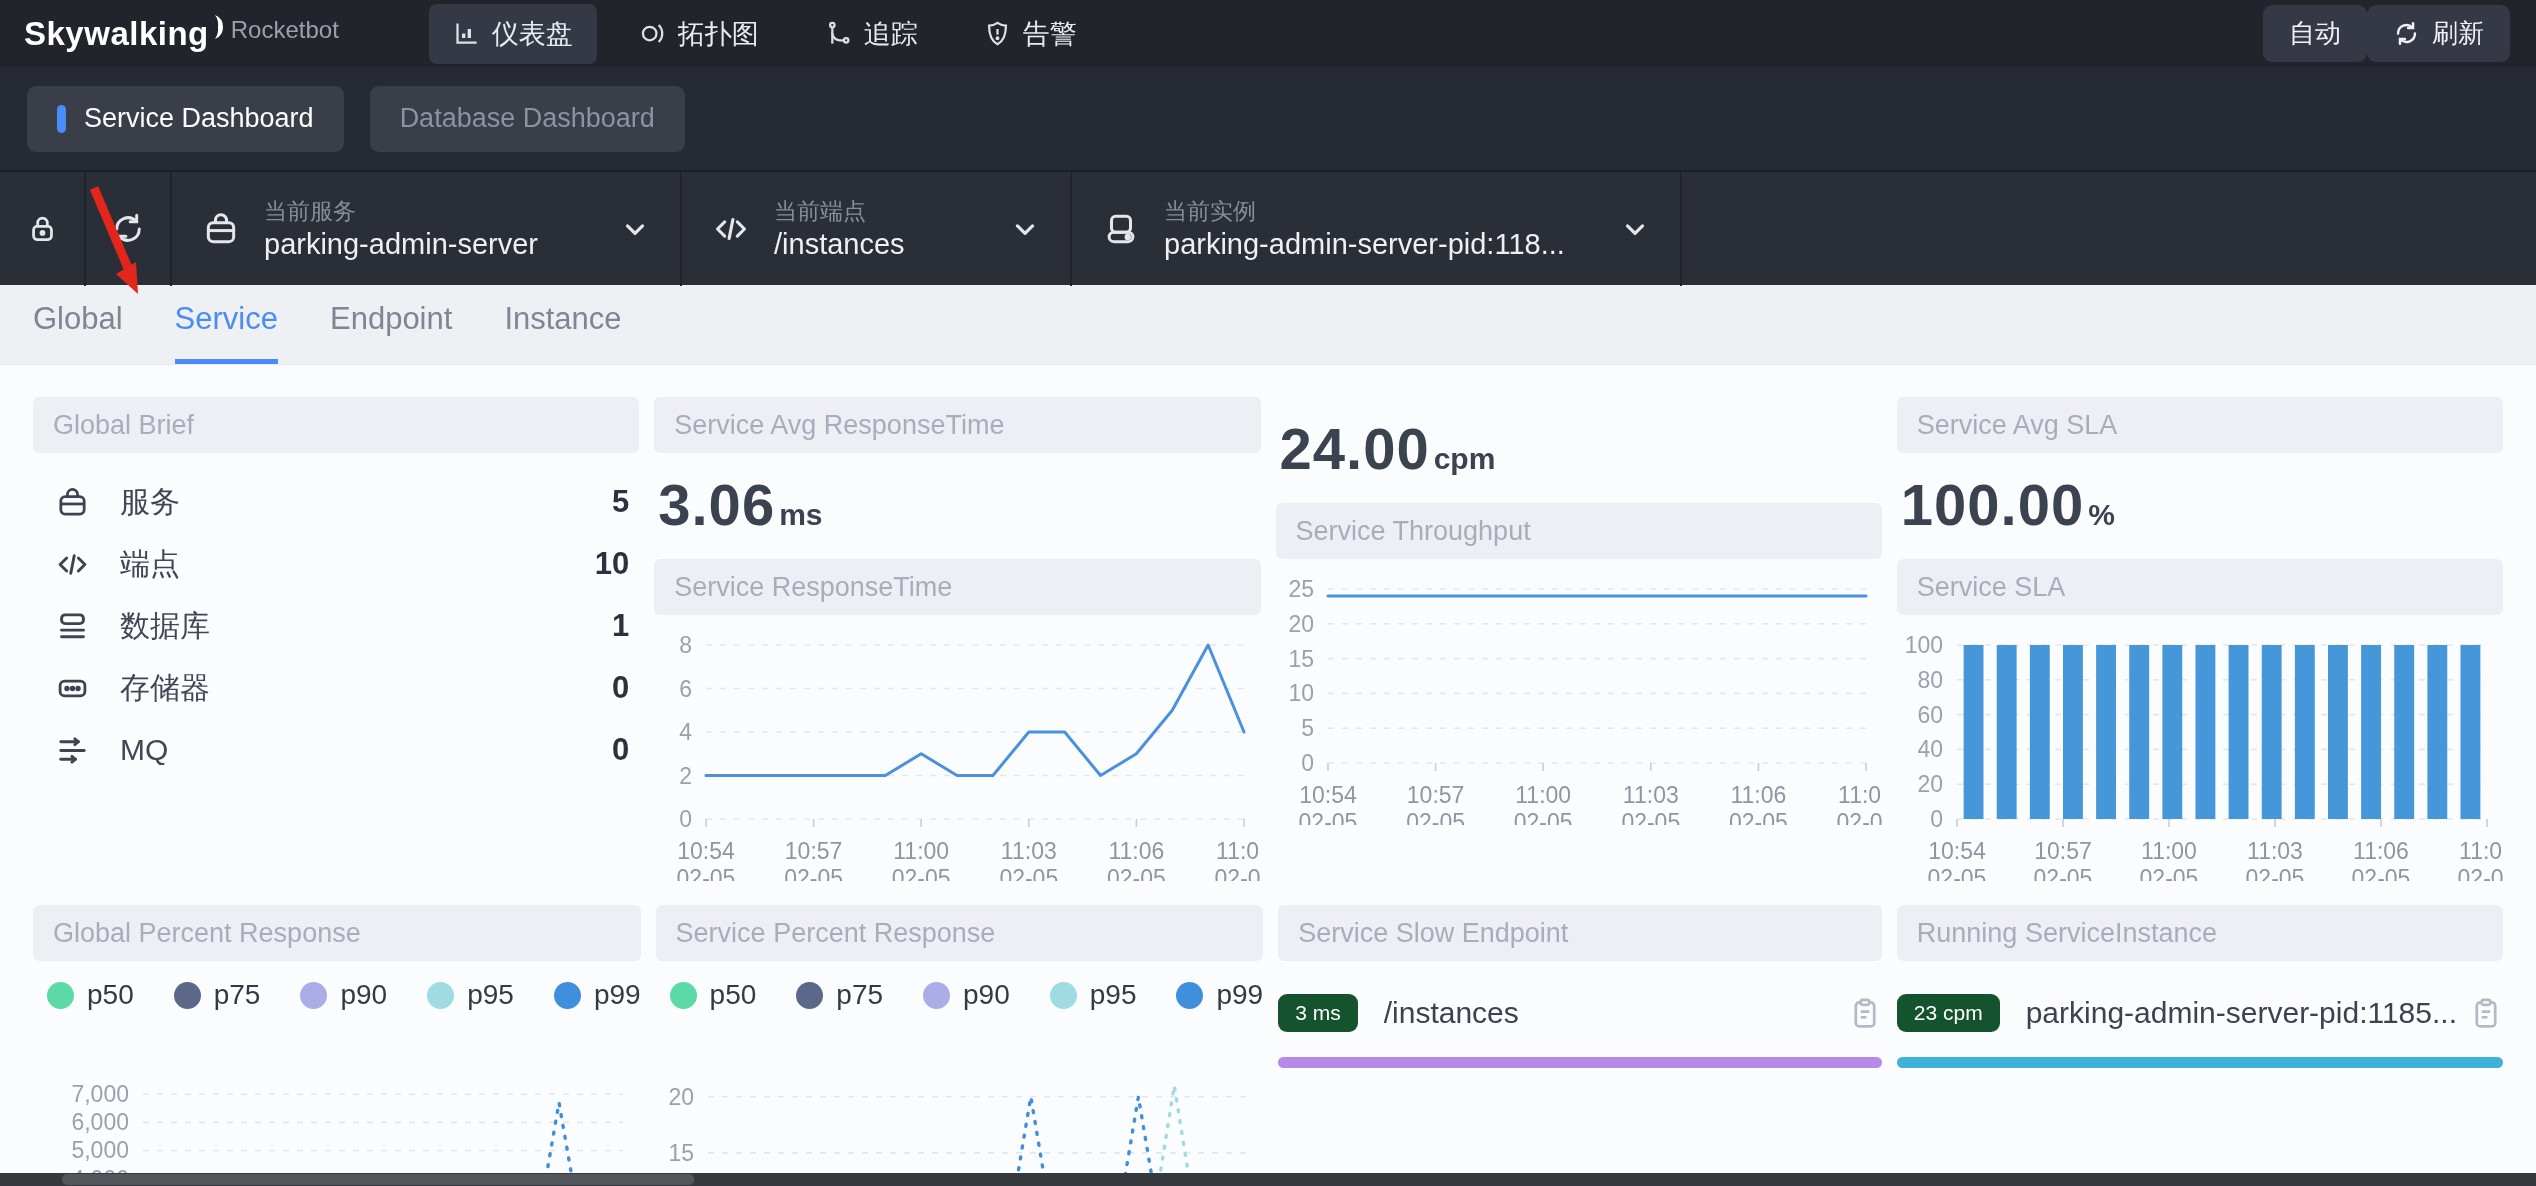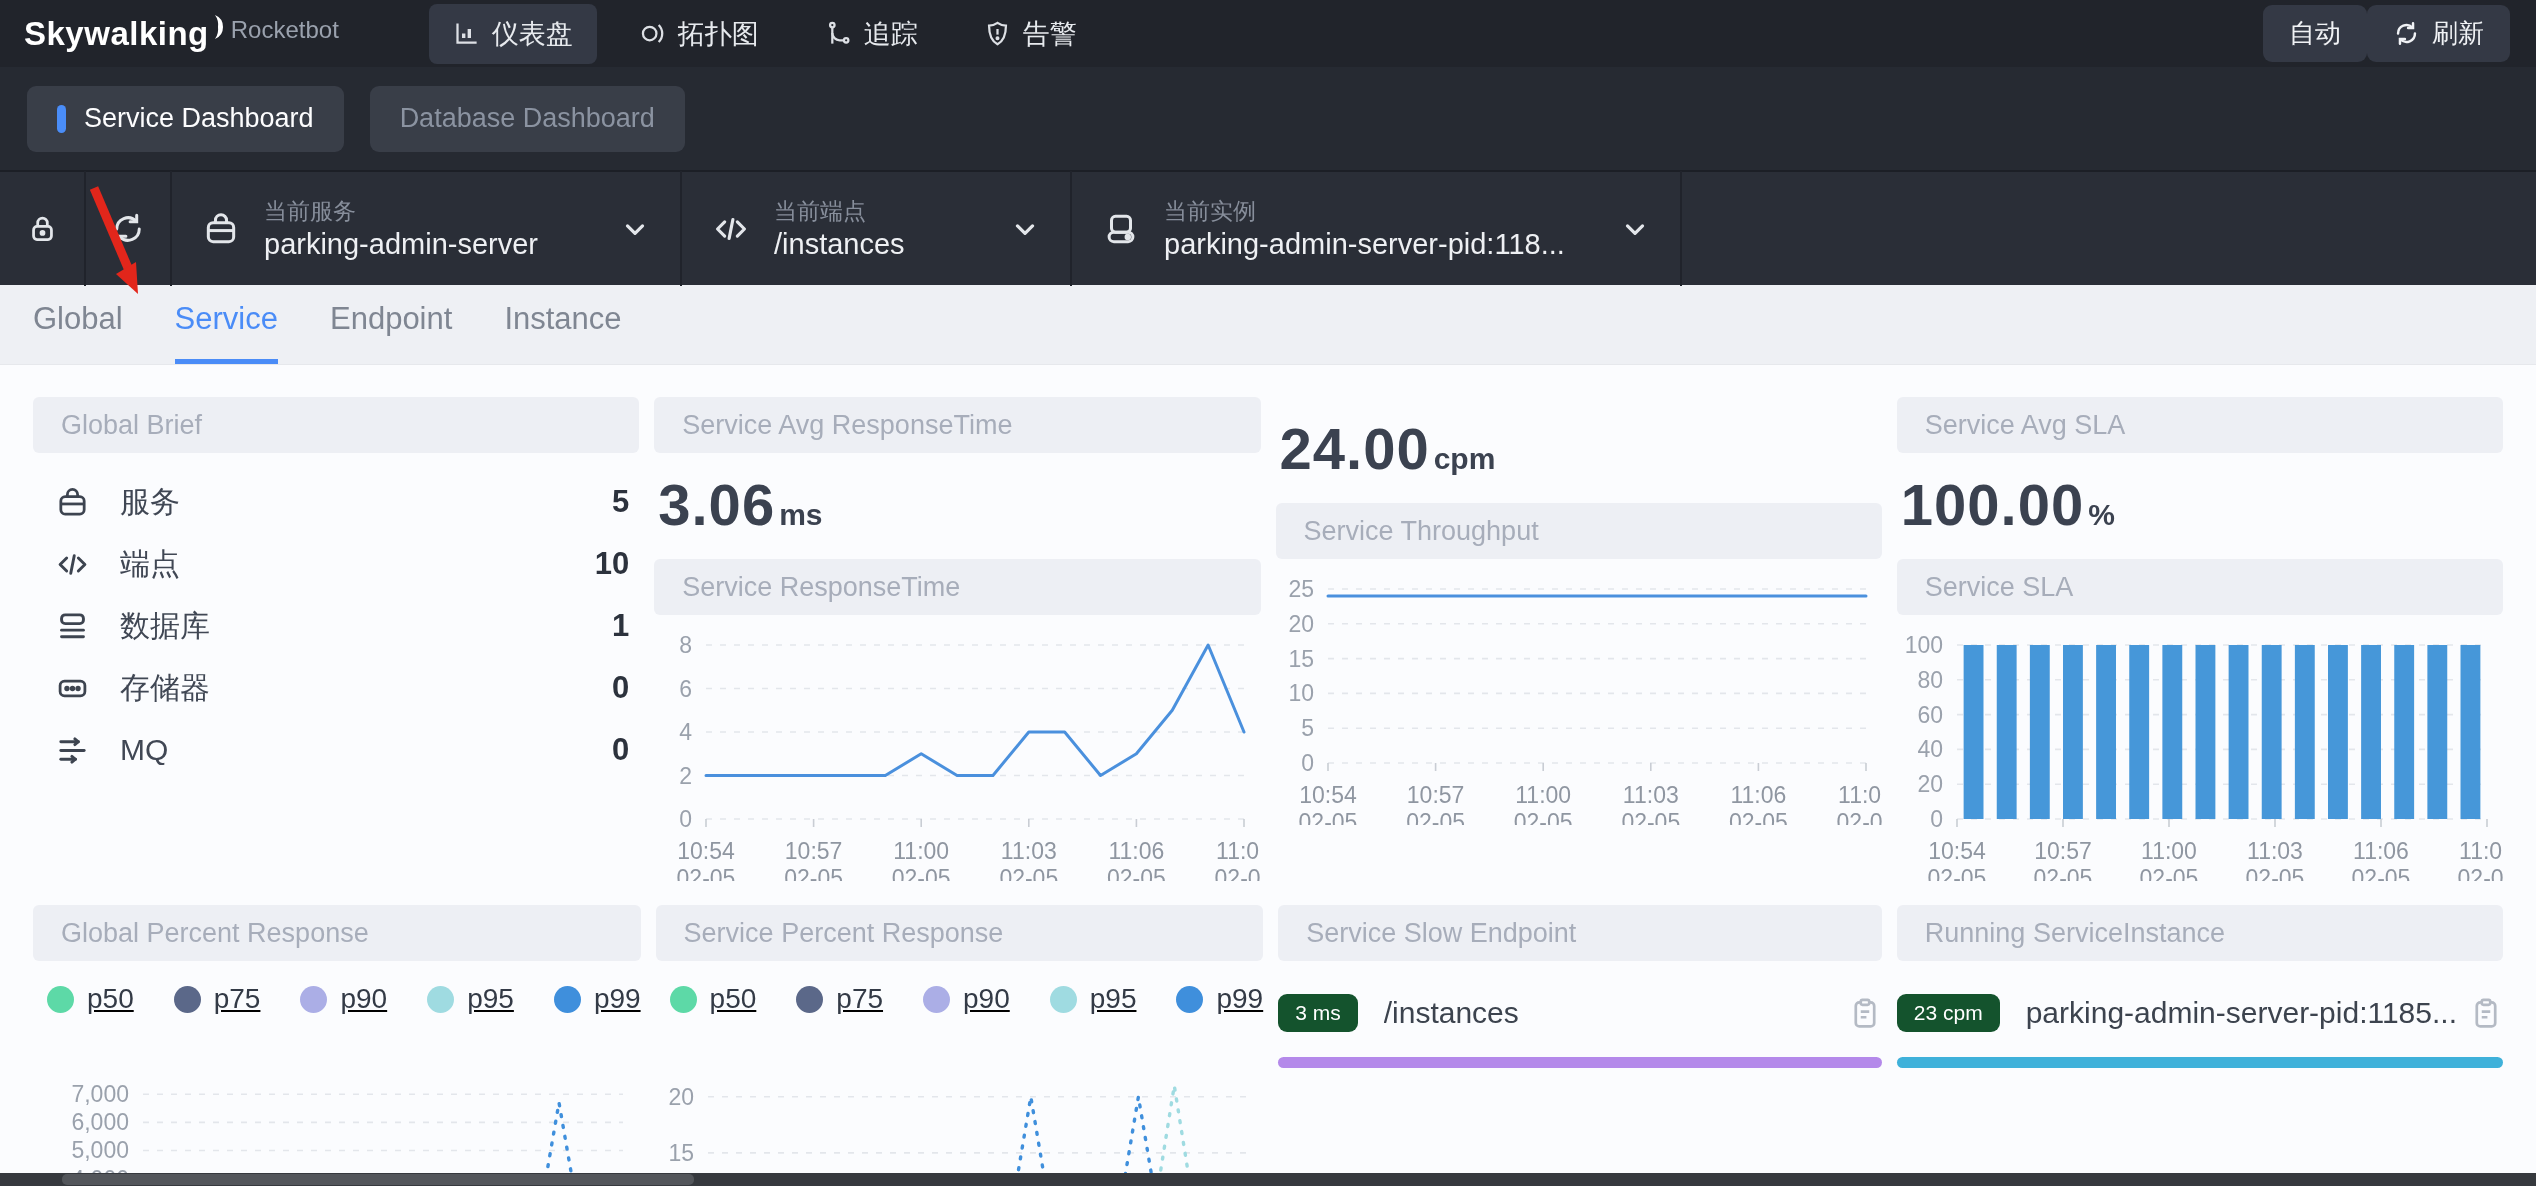--- a/index.html
+++ b/index.html
@@ -41,32 +41,32 @@
 
   
   .scopebar { height:80px; background:#eef0f4; display:flex; align-items:flex-end; padding:0 33px; gap:52px; border-bottom:1px solid #e6e8ec; }
   .scope-tab { font-size:31px; color:#7f8692; padding-bottom:22px; border-bottom:5px solid transparent; cursor:pointer; }
   .scope-tab.active { color:#4a8cf7; border-bottom-color:#4a8cf7; }
 
   
   .content { padding:32px 33px 0 33px; }
   .grid { display:grid; grid-template-columns:repeat(4,1fr); gap:15px; }
   .grid + .grid { margin-top:24px; }
-  .card-head { height:56px; background:#edeff4; border-radius:6px; display:flex; align-items:center; padding:0 28px; font-size:27px; color:#a7adba; }
+  .card-head { height:56px; background:#edeff4; border-radius:6px; display:flex; align-items:center; padding:0 20px; font-size:27px; color:#a7adba; }
   .bignum { display:flex; align-items:baseline; margin:18px 0 0 4px; height:64px; }
   .bignum .val { font-size:58px; font-weight:bold; color:#3b4250; letter-spacing:1px; }
   .bignum .unit { font-size:30px; font-weight:bold; color:#3b4250; margin-left:4px; }
   .subhead { margin-top:24px; }
   .chart { margin-top:14px; display:block; }
   .brief-rows { margin-top:18px; padding:0 10px 0 22px; }
   .brief-row { display:flex; align-items:center; height:62px; }
   .brief-row svg { stroke:#3d4450; flex:none; }
   .brief-label { font-size:30px; color:#404754; margin-left:30px; }
   .brief-value { margin-left:auto; font-size:31px; font-weight:600; color:#2c323d; }
-  .legend { display:flex; align-items:center; gap:40px; margin:18px 0 0 14px; height:40px;text-decoration:underline; }
+  .legend { display:flex; align-items:flex-start; gap:40px; margin:18px 0 0 14px; height:40px; }
   .legend-item { display:flex; align-items:center; gap:13px; }
   .dot { width:27px; height:27px; border-radius:50%; }
   .legend-label { font-size:28px; color:#333a46; }
   .ep-row { display:flex; align-items:center; margin-top:30px; height:44px; }
   .badge { background:#14532d; color:#fff; font-size:21px; border-radius:9px; padding:7px 17px; white-space:nowrap; }
   .ep-name { font-size:30px; color:#3c434e; margin-left:26px; white-space:nowrap; overflow:hidden; text-overflow:ellipsis; flex:1; }
   .copy-btn { margin-left:12px; cursor:pointer; flex:none; display:flex; }
   .copy-btn svg { stroke:#b4bac4; }
   .ep-bar { height:11px; border-radius:6px; margin-top:22px; }
 

